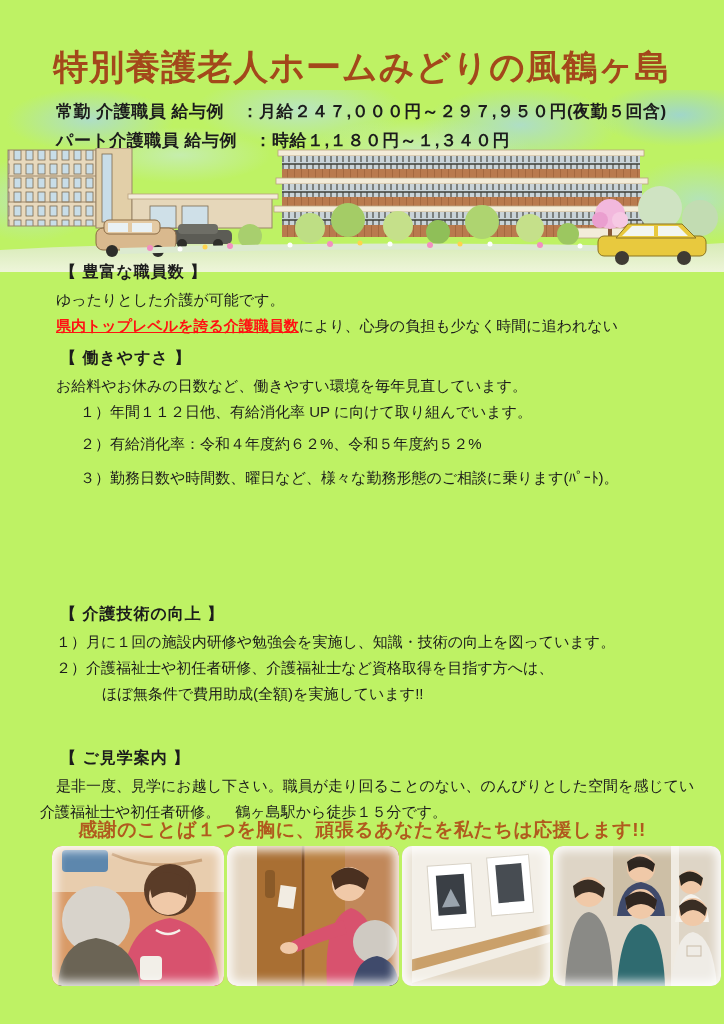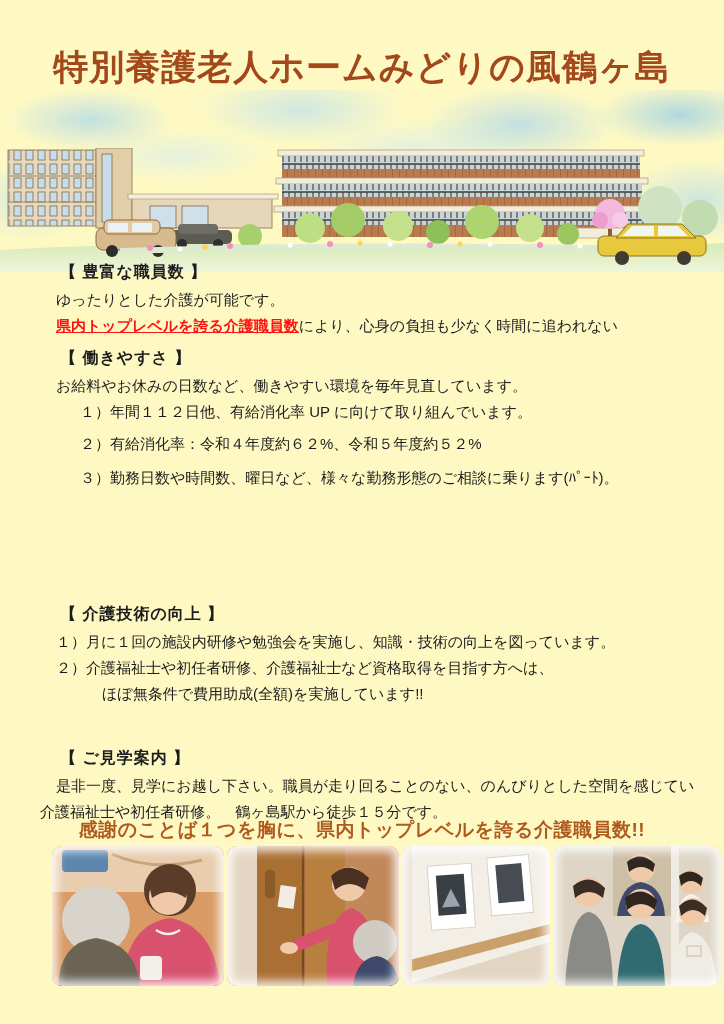--- a/index.html
+++ b/index.html
@@ -1,17 +1,17 @@
 <!DOCTYPE html>
 <html><head>
 <meta charset="utf-8">
 <style>
   html,body{margin:0;padding:0;background:#ffffff;}
   .page{
-    position:relative;width:724px;height:1024px;background:#fef9c3;overflow:hidden;
+    position:relative;width:724px;height:1024px;background:#bef264;overflow:hidden;
     font-family:"Liberation Sans","DejaVu Sans",sans-serif;color:#1c1c1c;
   }
   
   .title{
     position:absolute;top:44px;left:0;width:724px;text-align:center;
     font-size:35px;font-weight:bold;color:#a3481b;letter-spacing:1px;white-space:nowrap;
   }
   
   .sky{
     position:absolute;top:90px;left:0;width:724px;height:180px;
@@ -57,20 +57,24 @@
 </style>
 </head>
 <body>
 
 <div class="page">
 
   <div class="title">特別養護老人ホームみどりの風鶴ヶ島</div>
 
   <div class="sky"></div>
 
+  <div class="salary">
+    <div>常勤 介護職員 給与例　：月給２４７,０００円～２９７,９５０円(夜勤５回含)</div>
+    <div>パート介護職員 給与例　：時給１,１８０円～１,３４０円</div>
+  </div>
 
   <div class="illustration">
     <svg width="724" height="124" viewBox="0 0 724 124" xmlns="http://www.w3.org/2000/svg">
       <defs>
         <pattern id="wood" width="7" height="12" patternUnits="userSpaceOnUse">
           <rect width="7" height="12" fill="#b97a4e"></rect>
           <line x1="0" y1="0" x2="0" y2="12" stroke="#8f5530" stroke-width="1"></line>
         </pattern>
         <pattern id="rail" width="6" height="14" patternUnits="userSpaceOnUse">
           <rect width="6" height="14" fill="#c9d3d8"></rect>
@@ -210,21 +214,21 @@
     <div class="bodyline ind1">２）介護福祉士や初任者研修、介護福祉士など資格取得を目指す方へは、</div>
     <div class="bodyline ind3">ほぼ無条件で費用助成(全額)を実施しています!!</div>
   </div>
 
   <div class="section" style="top:748px">
     <div class="heading">【 ご見学案内 】</div>
     <div class="bodyline ind1">是非一度、見学にお越し下さい。職員が走り回ることのない、のんびりとした空間を感じてい</div>
     <div class="bodyline">介護福祉士や初任者研修。　鶴ヶ島駅から徒歩１５分です。</div>
   </div>
 
-  <div class="slogan">感謝のことば１つを胸に、県内トップレベルを誇る介護職員数!!</div>
+  <div class="slogan">感謝のことば１つを胸に、頑張るあなたを私たちは応援します!!</div>
 
   <div class="photos">
 
     <div class="photo" style="width:172px">
       <svg width="172" height="140" viewBox="0 0 172 140" xmlns="http://www.w3.org/2000/svg">
         <rect width="172" height="140" fill="#d99a66"></rect>
         <rect x="0" y="0" width="172" height="46" fill="#e8cdae"></rect>
         <rect x="10" y="4" width="46" height="22" rx="4" fill="#5d87ad"></rect>
         <path d="M60,8 Q100,26 150,14" stroke="#caa27a" stroke-width="3" fill="none"></path>
         <circle cx="118" cy="44" r="26" fill="#5a3c28"></circle>

